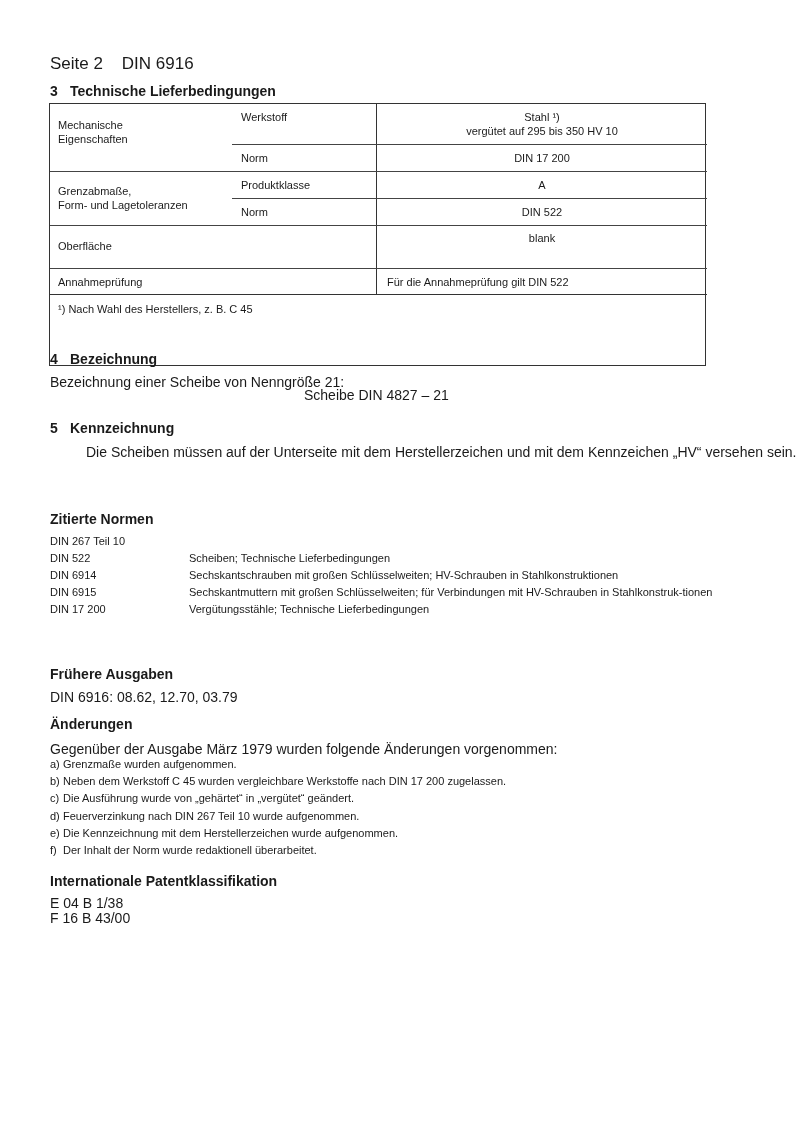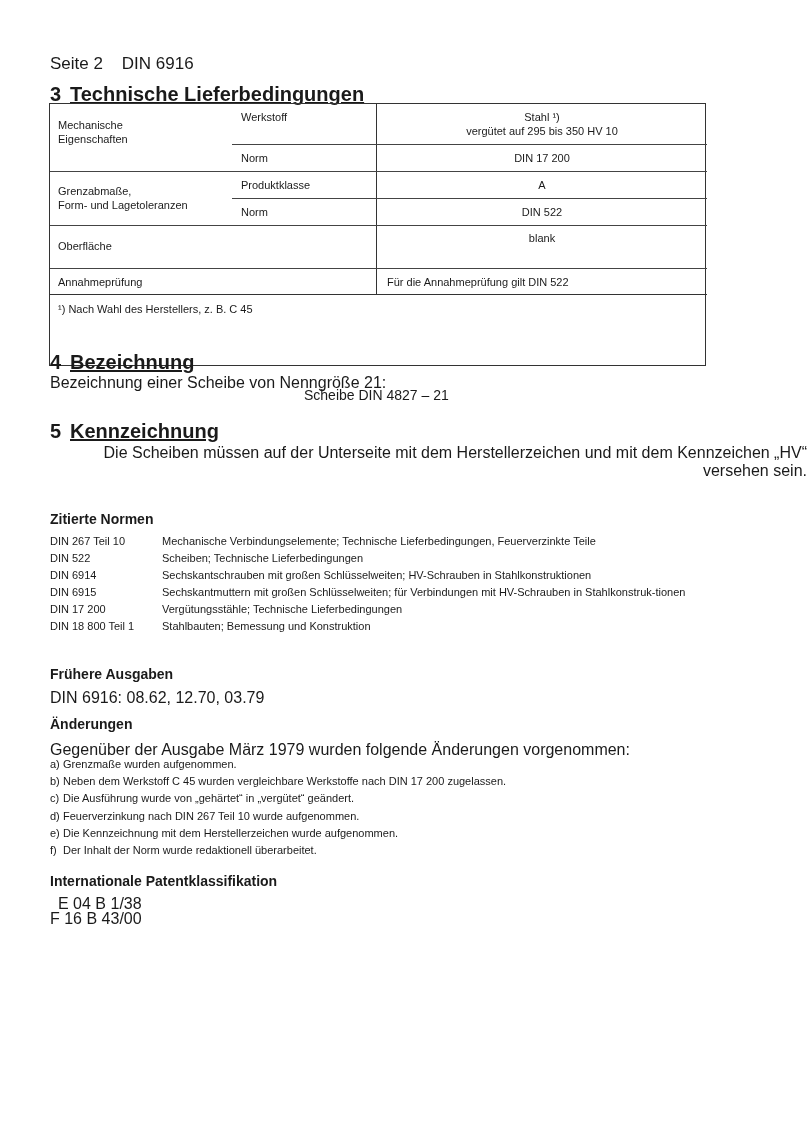--- a/index.html
+++ b/index.html
@@ -2,36 +2,36 @@
 <html><head>
 <meta charset="utf-8">
 <style>
   html, body { margin: 0; padding: 0; background: #ffffff; }
   body {
     width: 807px; height: 1122px; position: relative; overflow: hidden;
     font-family: "Liberation Sans", sans-serif; color: #1a1a1a;
   }
   .abs { position: absolute; }
   .header-line { left: 50px; top: 54px; font-size: 17px; }
-  .h2 { font-weight: bold; font-size: 20px; left: 50px; text-decoration: underline; }
+  .h2 { font-weight: bold; font-size: 14px; left: 50px; }
   .h2 .num { display: inline-block; width: 20px; }
   .h3 { font-weight: bold; font-size: 14px; left: 50px; }
-  .body { font-size: 16px; left: 50px; text-align: right; }
+  .body { font-size: 14px; left: 50px; }
 
   
   .tbl { left: 49px; top: 103px; width: 657px; height: 263px;
          border: 1.5px solid #333; box-sizing: border-box; }
   .tbl .vline { position: absolute; top: 0; width: 0; border-left: 1.5px solid #333; }
   .tbl .hline { position: absolute; height: 0; border-top: 1px solid #444; }
   .tbl .cell { position: absolute; font-size: 11px; line-height: 14px; }
   .tbl .center { text-align: center; }
 
   .normen { left: 50px; top: 533px; font-size: 11px; }
   .normen .row { display: flex; line-height: 17px; }
-  .normen .code { width: 112px; flex: none; }
+  .normen .code { width: 139px; flex: none; }
   .normen .desc { width: 535px; }
 
   .list { left: 50px; font-size: 11px; }
   .list .item { display: flex; line-height: 17.2px; }
   .list .mk { width: 13px; flex: none; }
 </style>
 </head>
 <body>
 
 <div class="abs header-line">
@@ -94,41 +94,36 @@
 
 <div class="abs h2" style="top:420px;">
   <span class="num">5</span><span>Kennzeichnung</span>
 </div>
 <div class="abs body" style="top:444px;padding-left:36px;">Die Scheiben müssen auf der Unterseite mit dem Herstellerzeichen und mit dem Kennzeichen „HV“ versehen sein.</div>
 
 <div class="abs h3" style="top:511px;">Zitierte Normen</div>
 <div class="abs normen">
   <div class="row">
     <div class="code">DIN 267 Teil 10</div>
-    <div class="desc">Mechanische Verbindungselemente; Technische Lieferbedingungen, Feuerverzinkte Teile</div>
   </div>
   <div class="row">
     <div class="code">DIN 522</div>
     <div class="desc">Scheiben; Technische Lieferbedingungen</div>
   </div>
   <div class="row">
     <div class="code">DIN 6914</div>
     <div class="desc">Sechskantschrauben mit großen Schlüsselweiten; HV-Schrauben in Stahlkonstruktionen</div>
   </div>
   <div class="row">
     <div class="code">DIN 6915</div>
     <div class="desc">Sechskantmuttern mit großen Schlüsselweiten; für Verbindungen mit HV-Schrauben in Stahlkonstruk-tionen</div>
   </div>
   <div class="row">
     <div class="code">DIN 17 200</div>
     <div class="desc">Vergütungsstähle; Technische Lieferbedingungen</div>
-  </div>
-  <div class="row">
-    <div class="code">DIN 18 800 Teil 1</div>
-    <div class="desc">Stahlbauten; Bemessung und Konstruktion</div>
   </div>
 </div>
 
 <div class="abs h3" style="top:666px;">Frühere Ausgaben</div>
 <div class="abs body" style="top:689px;">DIN 6916: 08.62, 12.70, 03.79</div>
 
 <div class="abs h3" style="top:716px;">Änderungen</div>
 <div class="abs body" style="top:741px;">Gegenüber der Ausgabe März 1979 wurden folgende Änderungen vorgenommen:</div>
 <div class="abs list" style="top:756px;">
   <div class="item">

